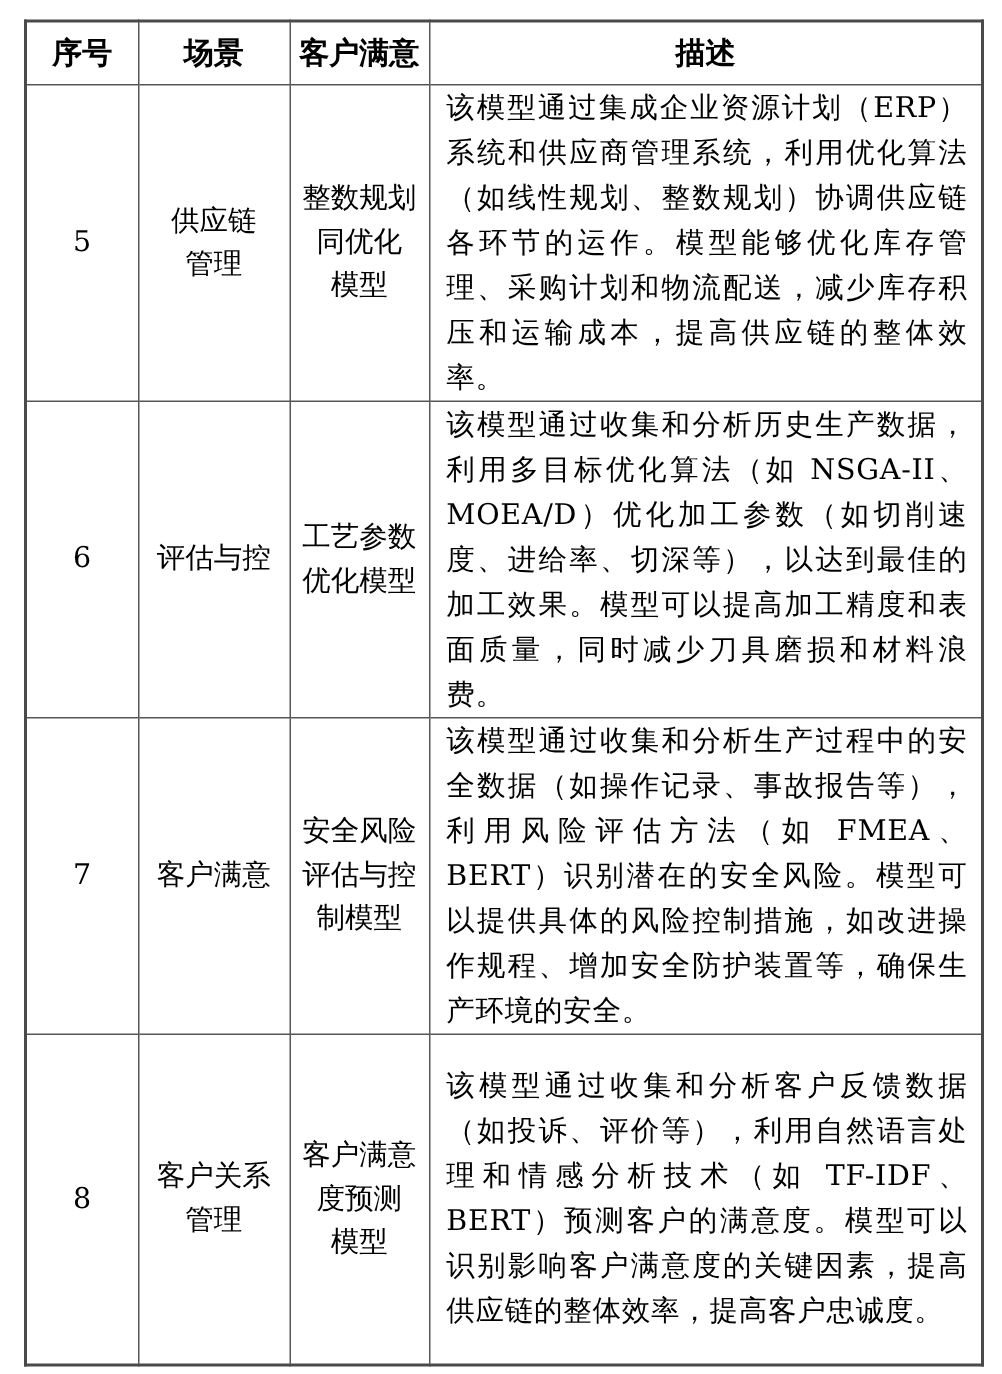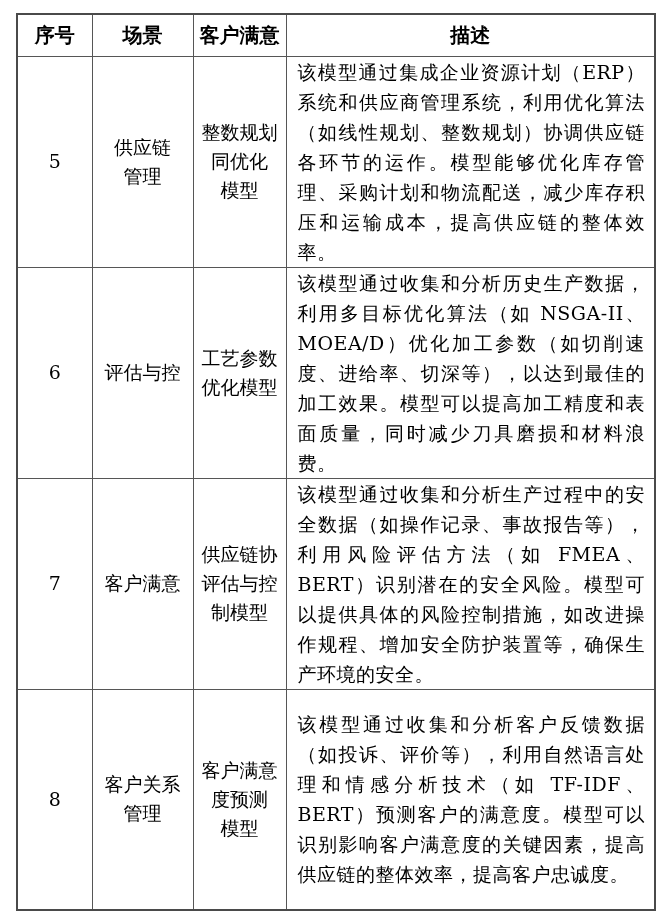--- a/index.html
+++ b/index.html
@@ -89,21 +89,21 @@
     <tr class="row-body-b">
       <td class="cell-center">6</td>
       <td class="cell-center">评估与控</td>
       <td class="cell-center">工艺参数
 优化模型</td>
       <td class="cell-desc">该模型通过收集和分析历史生产数据，利用多目标优化算法（如 NSGA-II、MOEA/D）优化加工参数（如切削速度、进给率、切深等），以达到最佳的加工效果。模型可以提高加工精度和表面质量，同时减少刀具磨损和材料浪费。</td>
     </tr>
     <tr class="row-body-c">
       <td class="cell-center">7</td>
       <td class="cell-center">客户满意</td>
-      <td class="cell-center">供应链协
+      <td class="cell-center">安全风险
 评估与控
 制模型</td>
       <td class="cell-desc">该模型通过收集和分析生产过程中的安全数据（如操作记录、事故报告等），利用风险评估方法（如 FMEA、BERT）识别潜在的安全风险。模型可以提供具体的风险控制措施，如改进操作规程、增加安全防护装置等，确保生产环境的安全。</td>
     </tr>
     <tr class="row-body-d">
       <td class="cell-center">8</td>
       <td class="cell-center">客户关系
 管理</td>
       <td class="cell-center">客户满意
 度预测

